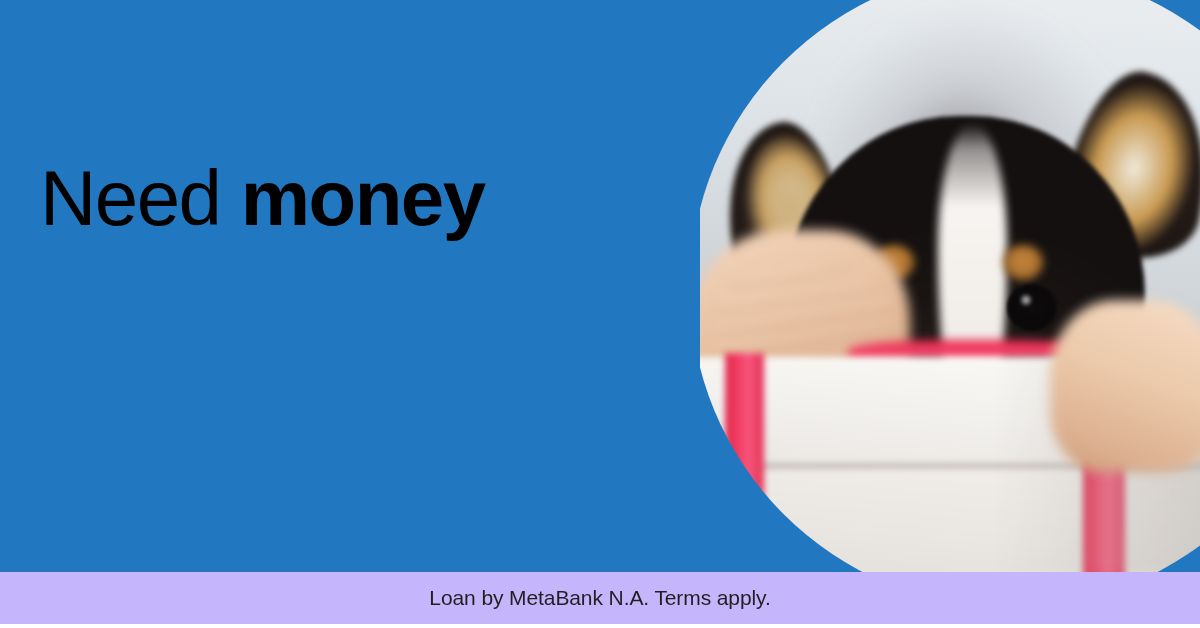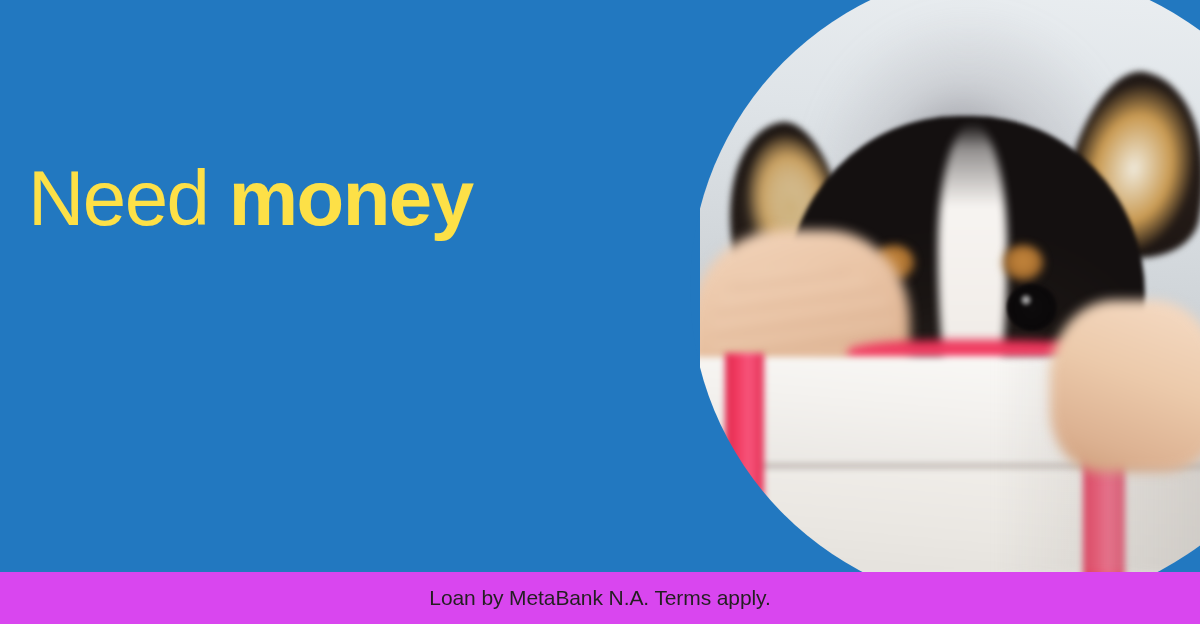--- a/index.html
+++ b/index.html
@@ -296,40 +296,40 @@
     left: 0;
     top: 0;
     width: 1200px;
     height: 576px;
     pointer-events: none;
   }
 
   
   .headline {
     position: absolute;
-    left: 28px;
+    left: 40px;
     top: 160px;
-    color: #fde047;
+    color: #000000;
     font-family: "Liberation Sans", sans-serif;
     font-size: 78px;
     line-height: 0.99;
     letter-spacing: -1.5px;
     white-space: nowrap;
   }
   .headline .line { display: block; font-weight: 400; }
   .headline .em { font-weight: 700; }
 
   
   .footer {
     position: absolute;
     left: 0;
     top: 572px;
     width: 1200px;
     height: 52px;
-    background: #d946ef;
+    background: #c4b5fd;
     display: flex;
     align-items: center;
     justify-content: center;
   }
   .footer-text {
     color: #231f20;
     font-family: "Liberation Sans", sans-serif;
     font-size: 21px;
     letter-spacing: -0.1px;
     white-space: nowrap;

